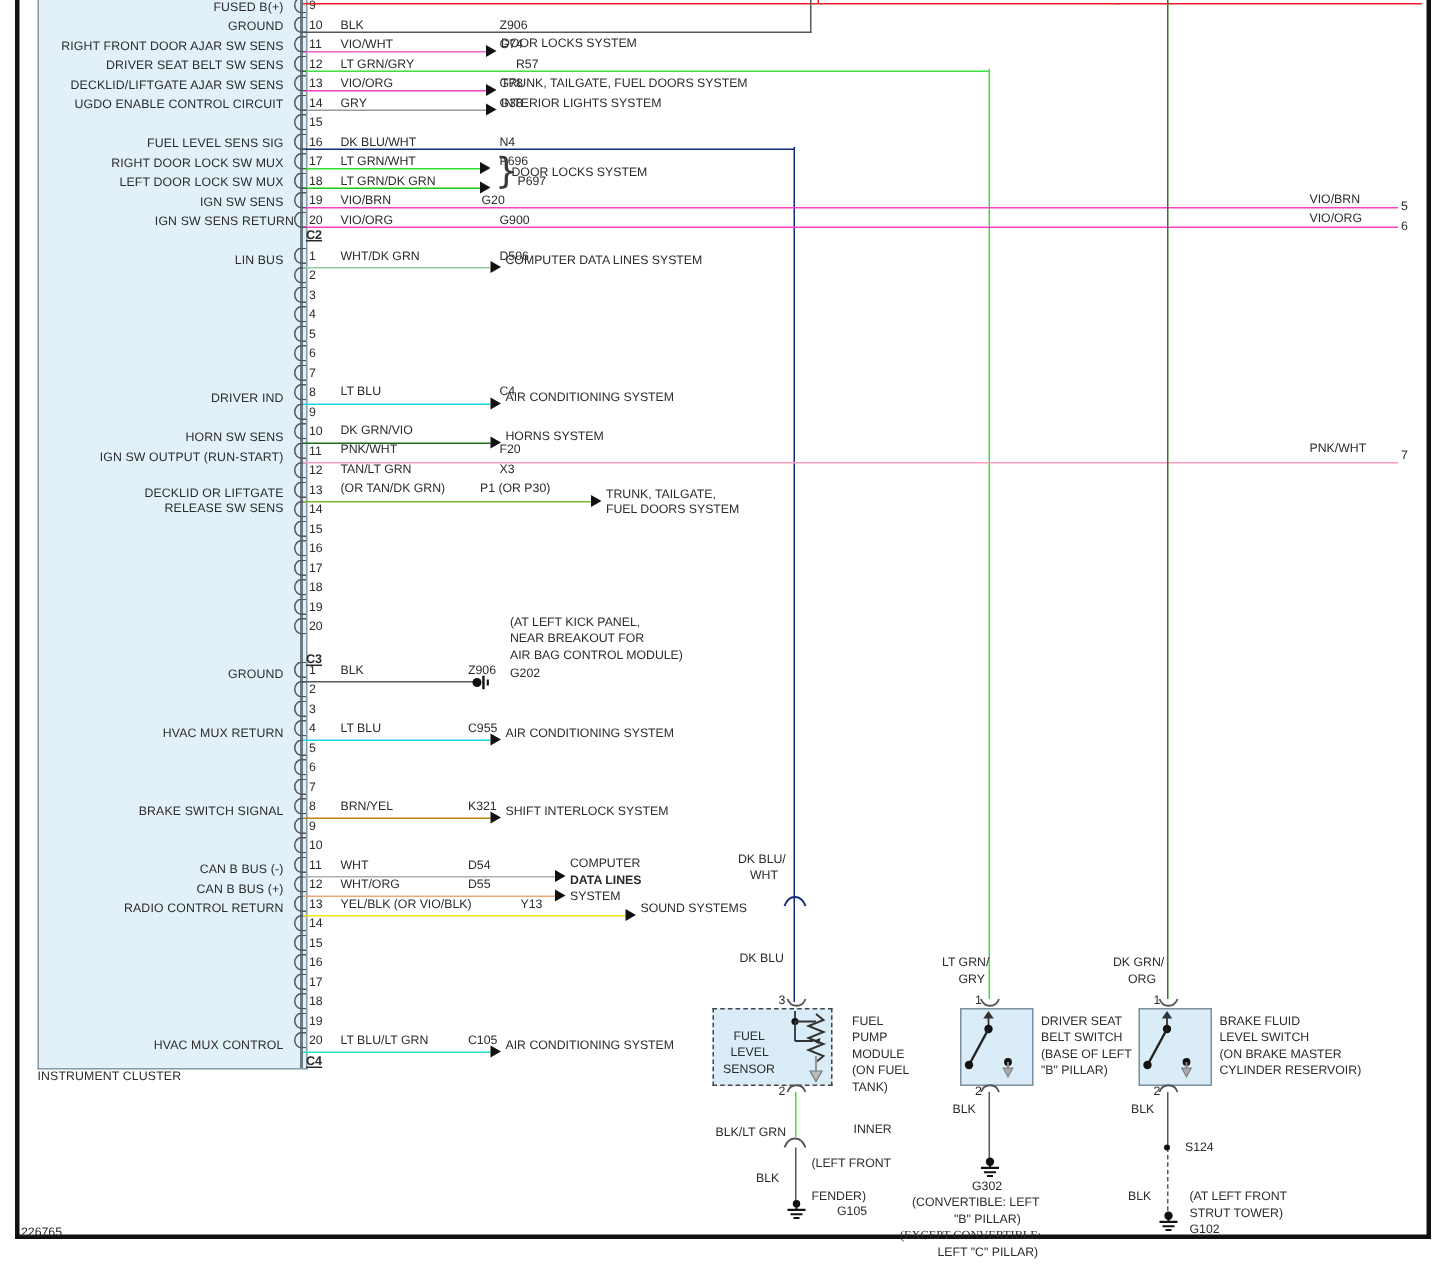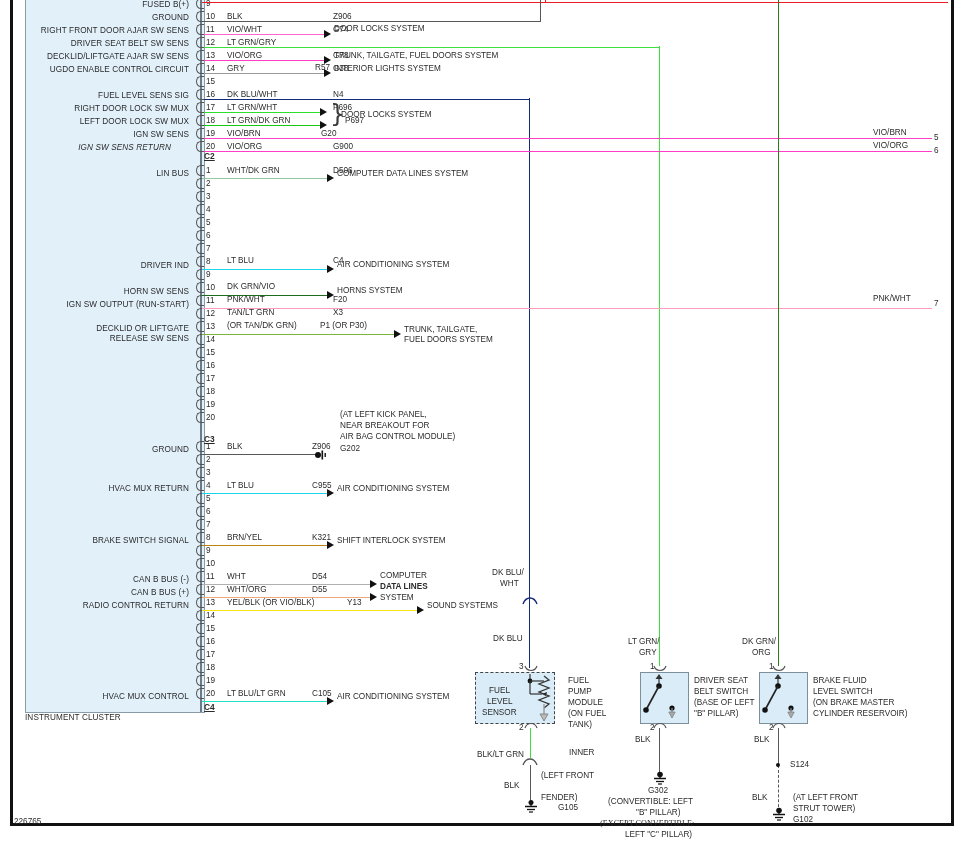--- a/index.html
+++ b/index.html
@@ -41,41 +41,41 @@
   <div class="lbl r" style="right:770px;top:0px;">FUSED B(+)</div>
   <div class="lbl r" style="right:770px;top:13px;">GROUND</div>
   <div class="lbl r" style="right:770px;top:26px;">RIGHT FRONT DOOR AJAR SW SENS</div>
   <div class="lbl r" style="right:770px;top:39px;">DRIVER SEAT BELT SW SENS</div>
   <div class="lbl r" style="right:770px;top:52px;">DECKLID/LIFTGATE AJAR SW SENS</div>
   <div class="lbl r" style="right:770px;top:65px;">UGDO ENABLE CONTROL CIRCUIT</div>
   <div class="lbl r" style="right:770px;top:91px;">FUEL LEVEL SENS SIG</div>
   <div class="lbl r" style="right:770px;top:104px;">RIGHT DOOR LOCK SW MUX</div>
   <div class="lbl r" style="right:770px;top:117px;">LEFT DOOR LOCK SW MUX</div>
   <div class="lbl r" style="right:770px;top:130px;">IGN SW SENS</div>
-  <div class="lbl r" style="right:788px;top:143px;font-style:italic;">IGN SW SENS RETURN</div>
+  <div class="lbl r" style="right:763px;top:143px;">IGN SW SENS RETURN</div>
 
   <div class="pinnum" style="left:206px;top:-1px;">9</div>
   <div class="pinnum" style="left:206px;top:12px;">10</div>
   <div class="pinnum" style="left:206px;top:25px;">11</div>
   <div class="pinnum" style="left:206px;top:38px;">12</div>
   <div class="pinnum" style="left:206px;top:51px;">13</div>
   <div class="pinnum" style="left:206px;top:64px;">14</div>
   <div class="pinnum" style="left:206px;top:77px;">15</div>
   <div class="pinnum" style="left:206px;top:90px;">16</div>
   <div class="pinnum" style="left:206px;top:103px;">17</div>
   <div class="pinnum" style="left:206px;top:116px;">18</div>
   <div class="pinnum" style="left:206px;top:129px;">19</div>
   <div class="pinnum" style="left:206px;top:142px;">20</div>
 
   <div class="wirecolor" style="left:227px;top:12px;">BLK</div>
   <div class="wirenum" style="left:333px;top:12px;">Z906</div>
   <div class="wirecolor" style="left:227px;top:25px;">VIO/WHT</div>
   <div class="wirenum" style="left:333px;top:25px;">G74</div>
   <div class="wirecolor" style="left:227px;top:38px;">LT GRN/GRY</div>
-  <div class="wirenum" style="left:315px;top:38px;margin-top:25px;">R57</div>
+  <div class="wirenum" style="left:344px;top:38px;">R57</div>
   <div class="wirecolor" style="left:227px;top:51px;">VIO/ORG</div>
   <div class="wirenum" style="left:333px;top:51px;">G78</div>
   <div class="wirecolor" style="left:227px;top:64px;">GRY</div>
   <div class="wirenum" style="left:333px;top:64px;">G38</div>
   <div class="wirecolor" style="left:227px;top:90px;">DK BLU/WHT</div>
   <div class="wirenum" style="left:333px;top:90px;">N4</div>
   <div class="wirecolor" style="left:227px;top:103px;">LT GRN/WHT</div>
   <div class="wirenum" style="left:333px;top:103px;">P696</div>
   <div class="wirecolor" style="left:227px;top:116px;">LT GRN/DK GRN</div>
   <div class="wirenum" style="left:345px;top:116px;">P697</div>

